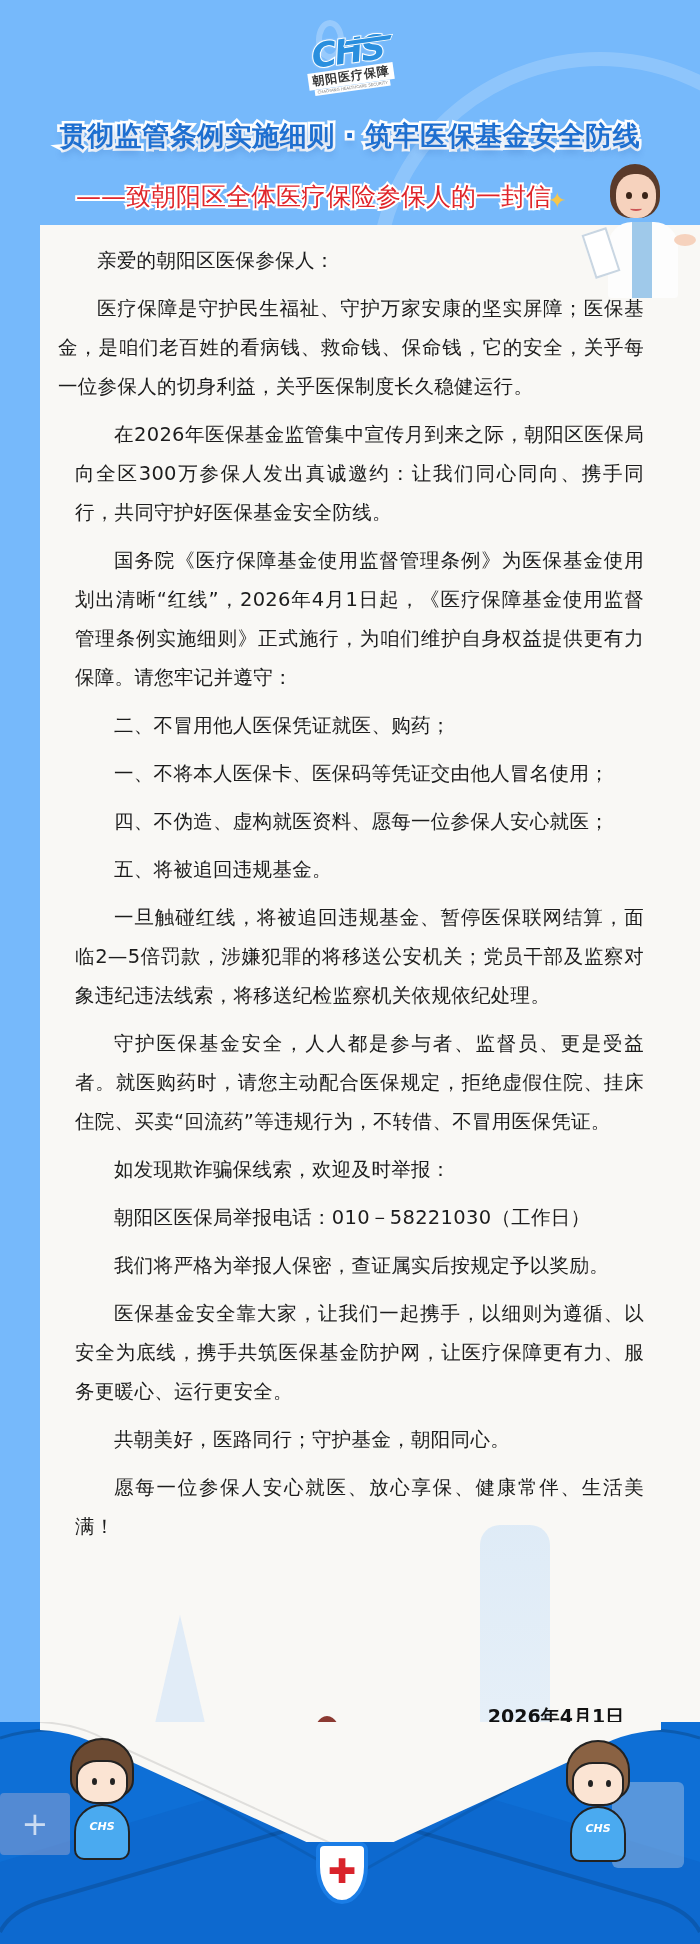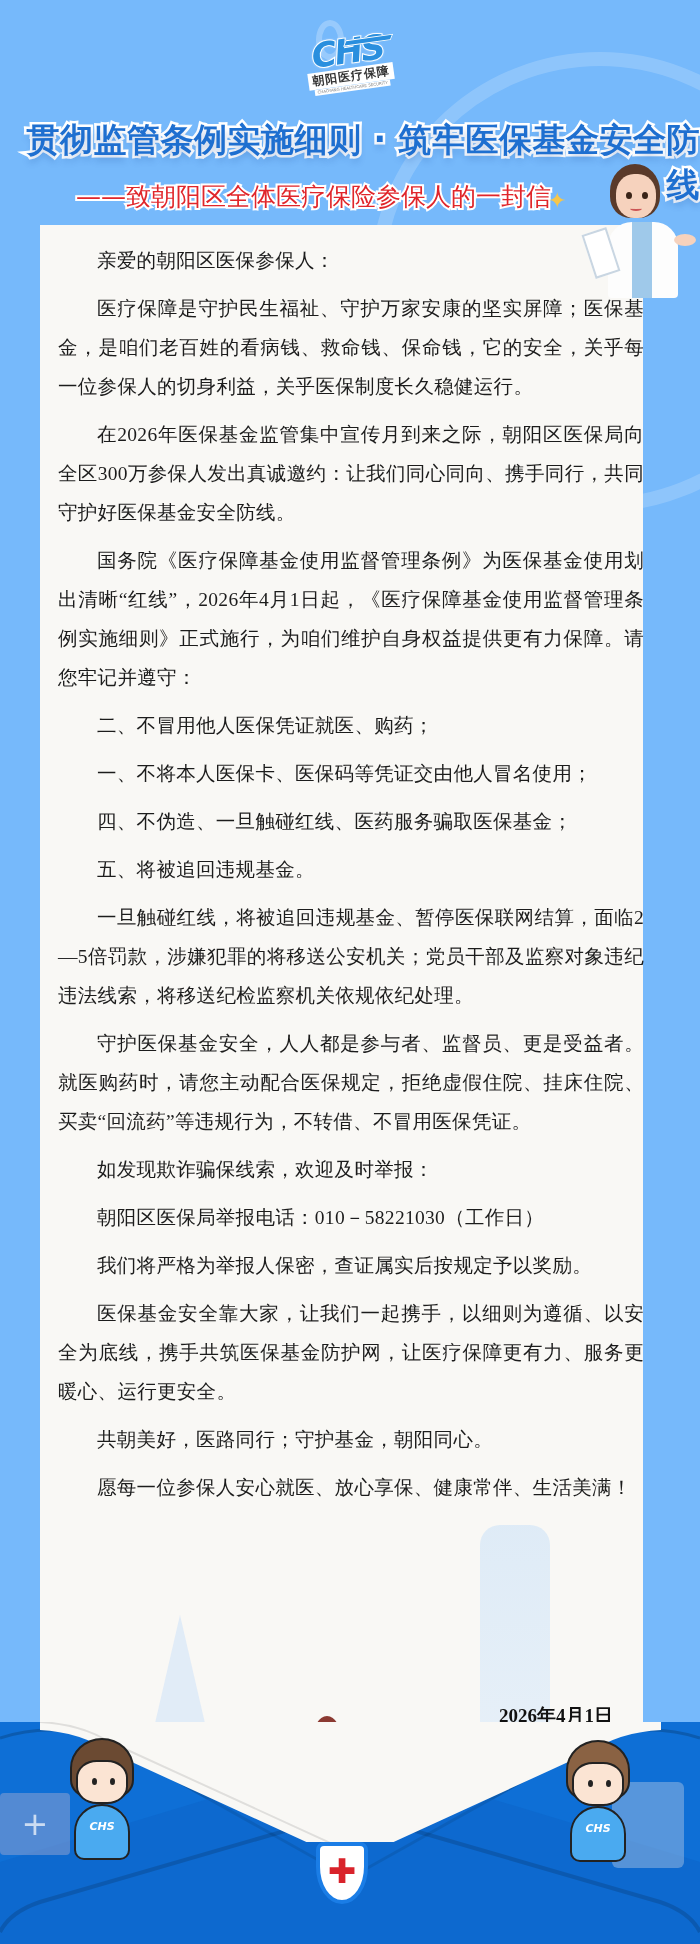--- a/index.html
+++ b/index.html
@@ -34,22 +34,22 @@
     background: #2a8fde; border: 1px solid #fff; transform: skewX(-30deg);
   }
   .logo-cn {
     background: #fff; color: #333; font-size: 12px; font-weight: bold;
     padding: 1px 4px; letter-spacing: 1px; line-height: 15px;
   }
   .logo-en { background: #fff; color: #888; font-size: 4px; padding: 0 3px; line-height: 6px; }
 
   
   .title {
-    position: absolute; left: 0; top: 118px; width: 700px; text-align: right;
-    font-size: 33px; font-weight: bold; color: #1e6fd0; letter-spacing: 0.5px;
+    position: absolute; left: 0; top: 118px; width: 700px; text-align: center;
+    font-size: 27px; font-weight: bold; color: #1e6fd0; letter-spacing: 0.5px;
     -webkit-text-stroke: 5px #fff; paint-order: stroke fill;
     text-shadow: 0 6px 6px rgba(30,80,160,0.25);
   }
   .subtitle {
     position: absolute; left: 76px; top: 180px; width: 480px; text-align: left;
     font-size: 25px; font-weight: normal; color: #e0262b;
     -webkit-text-stroke: 4px #fff; paint-order: stroke fill;
   }
   .sparkle {
     position: absolute; left: 548px; top: 188px; color: #f6c64a; font-size: 22px;
@@ -62,41 +62,40 @@
   .doc-eye1, .doc-eye2 { position: absolute; top: 34px; width: 6px; height: 7px; background: #3a2418; border-radius: 50%; }
   .doc-eye1 { left: 42px; } .doc-eye2 { left: 58px; }
   .doc-mouth { position: absolute; left: 46px; top: 48px; width: 12px; height: 5px; border-bottom: 2px solid #c55; border-radius: 0 0 50% 50%; }
   .doc-coat { position: absolute; left: 24px; top: 64px; width: 70px; height: 76px; background: #fdfdfd; border-radius: 24px 24px 4px 4px; }
   .doc-shirt { position: absolute; left: 48px; top: 64px; width: 20px; height: 76px; background: #9fc9ea; }
   .doc-clip { position: absolute; left: 4px; top: 72px; width: 26px; height: 46px; background: #fff; border: 2px solid #c9d6e2; transform: rotate(-18deg); }
   .doc-hand { position: absolute; left: 90px; top: 76px; width: 22px; height: 12px; background: #f6d2bd; border-radius: 50%; }
 
   
   .card {
-    position: absolute; left: 40px; top: 225px; width: 603px; height: 1600px;
+    position: absolute; left: 40px; top: 225px; width: 661px; height: 1600px;
     background: #f9f8f5;
-    font-family: Liberation Serif, serif;
   }
   .card-deco1 {
     position: absolute; left: 440px; top: 1300px; width: 70px; height: 360px;
     background: linear-gradient(#d8e8f7, #e8f1fa); border-radius: 20px 20px 0 0; opacity: 0.8;
   }
   .card-deco2 {
     position: absolute; left: 80px; top: 1390px; width: 0; height: 0;
     border-left: 60px solid transparent; border-right: 60px solid transparent;
     border-bottom: 260px solid #dbe9f7; opacity: 0.8;
   }
   .letter {
     position: absolute; left: 18px; top: 16px; width: 586px;
     font-size: 19.5px; line-height: 39px; color: #1c1c1c; letter-spacing: 0.3px;
   }
   .letter p { text-indent: 2em; text-align: justify; }
   .letter p.item { text-indent: 2em; }
   .greet { text-indent: 2em; margin-bottom: 9px; }
-  .gap { margin-top: 9px; }
+  .gap { margin-top: 9px; margin-left: 17px; }
   .sign {
     position: absolute; left: 386px; top: 1472px; width: 240px; text-align: center;
     font-size: 19px; line-height: 38px; color: #111; font-weight: bold;
   }
   .sign-date { margin-left: 20px; }
 
   
   .envelope {
     position: absolute; left: 0; top: 1722px; width: 700px; height: 222px;
     background: #0e6fd6; overflow: hidden;
@@ -144,21 +143,21 @@
   <div class="card-deco1"></div>
   <div class="card-deco2"></div>
 
   <div class="letter">
     <p class="greet">亲爱的朝阳区医保参保人：</p>
     <p>医疗保障是守护民生福祉、守护万家安康的坚实屏障；医保基金，是咱们老百姓的看病钱、救命钱、保命钱，它的安全，关乎每一位参保人的切身利益，关乎医保制度长久稳健运行。</p>
     <p class="gap">在2026年医保基金监管集中宣传月到来之际，朝阳区医保局向全区300万参保人发出真诚邀约：让我们同心同向、携手同行，共同守护好医保基金安全防线。</p>
     <p class="gap">国务院《医疗保障基金使用监督管理条例》为医保基金使用划出清晰“红线”，2026年4月1日起，《医疗保障基金使用监督管理条例实施细则》正式施行，为咱们维护自身权益提供更有力保障。请您牢记并遵守：</p>
     <p class="item gap">二、不冒用他人医保凭证就医、购药；</p>
     <p class="item gap">一、不将本人医保卡、医保码等凭证交由他人冒名使用；</p>
-    <p class="item gap">四、不伪造、一旦触碰红线、医药服务骗取医保基金；</p>
+    <p class="item gap">四、不伪造、虚构就医资料、愿每一位参保人安心就医；</p>
     <p class="item gap">五、将被追回违规基金。</p>
     <p class="gap">一旦触碰红线，将被追回违规基金、暂停医保联网结算，面临2—5倍罚款，涉嫌犯罪的将移送公安机关；党员干部及监察对象违纪违法线索，将移送纪检监察机关依规依纪处理。</p>
     <p class="gap">守护医保基金安全，人人都是参与者、监督员、更是受益者。就医购药时，请您主动配合医保规定，拒绝虚假住院、挂床住院、买卖“回流药”等违规行为，不转借、不冒用医保凭证。</p>
     <p class="gap">如发现欺诈骗保线索，欢迎及时举报：</p>
     <p class="gap"><span>朝阳区医保局举报电话：</span><span>010－58221030</span><span>（工作日）</span></p>
     <p class="gap">我们将严格为举报人保密，查证属实后按规定予以奖励。</p>
     <p class="gap">医保基金安全靠大家，让我们一起携手，以细则为遵循、以安全为底线，携手共筑医保基金防护网，让医疗保障更有力、服务更暖心、运行更安全。</p>
     <p class="gap">共朝美好，医路同行；守护基金，朝阳同心。</p>
     <p class="gap">愿每一位参保人安心就医、放心享保、健康常伴、生活美满！</p>
   </div>

